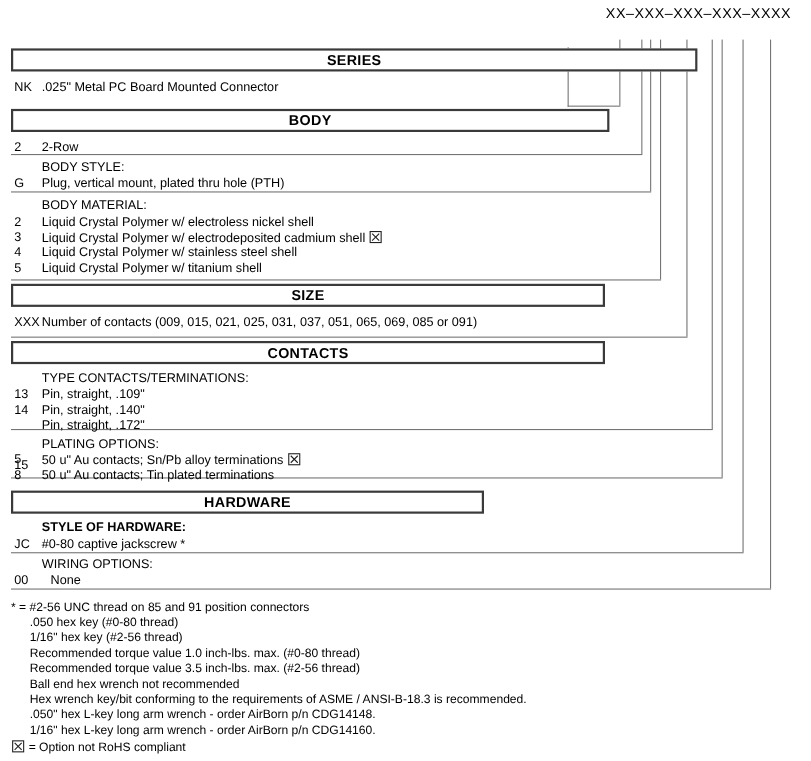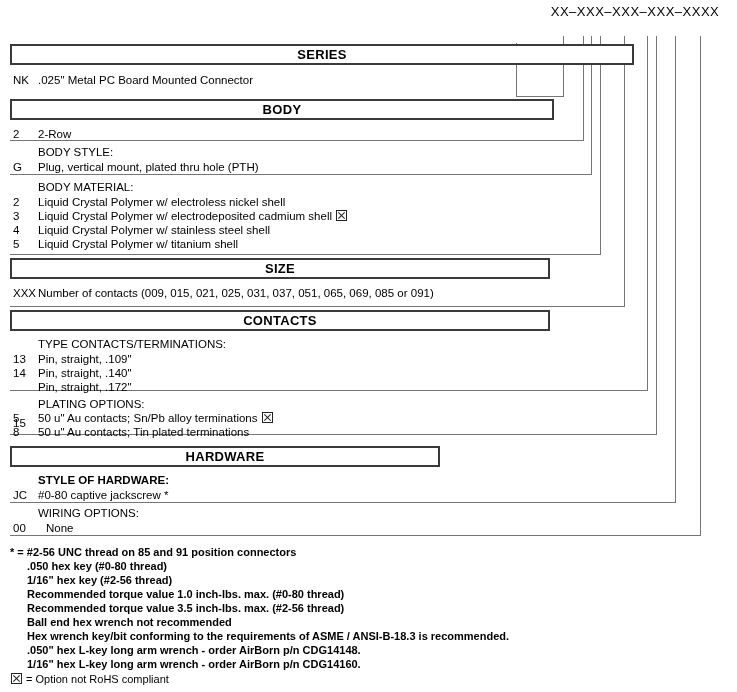--- a/index.html
+++ b/index.html
@@ -70,21 +70,20 @@
     position:absolute;
     font-size:11.5px;
     line-height:13px;
     white-space:nowrap;
   }
   .note{
     position:absolute;
     font-size:11px;
     line-height:14.2px;
     white-space:nowrap;
-    font-weight:bold;
   }
   .legend{
     position:absolute;
     font-size:11px;
     line-height:13px;
     white-space:nowrap;
   }
   .xbox{
     display:inline-block;
     width:9px;height:9px;

